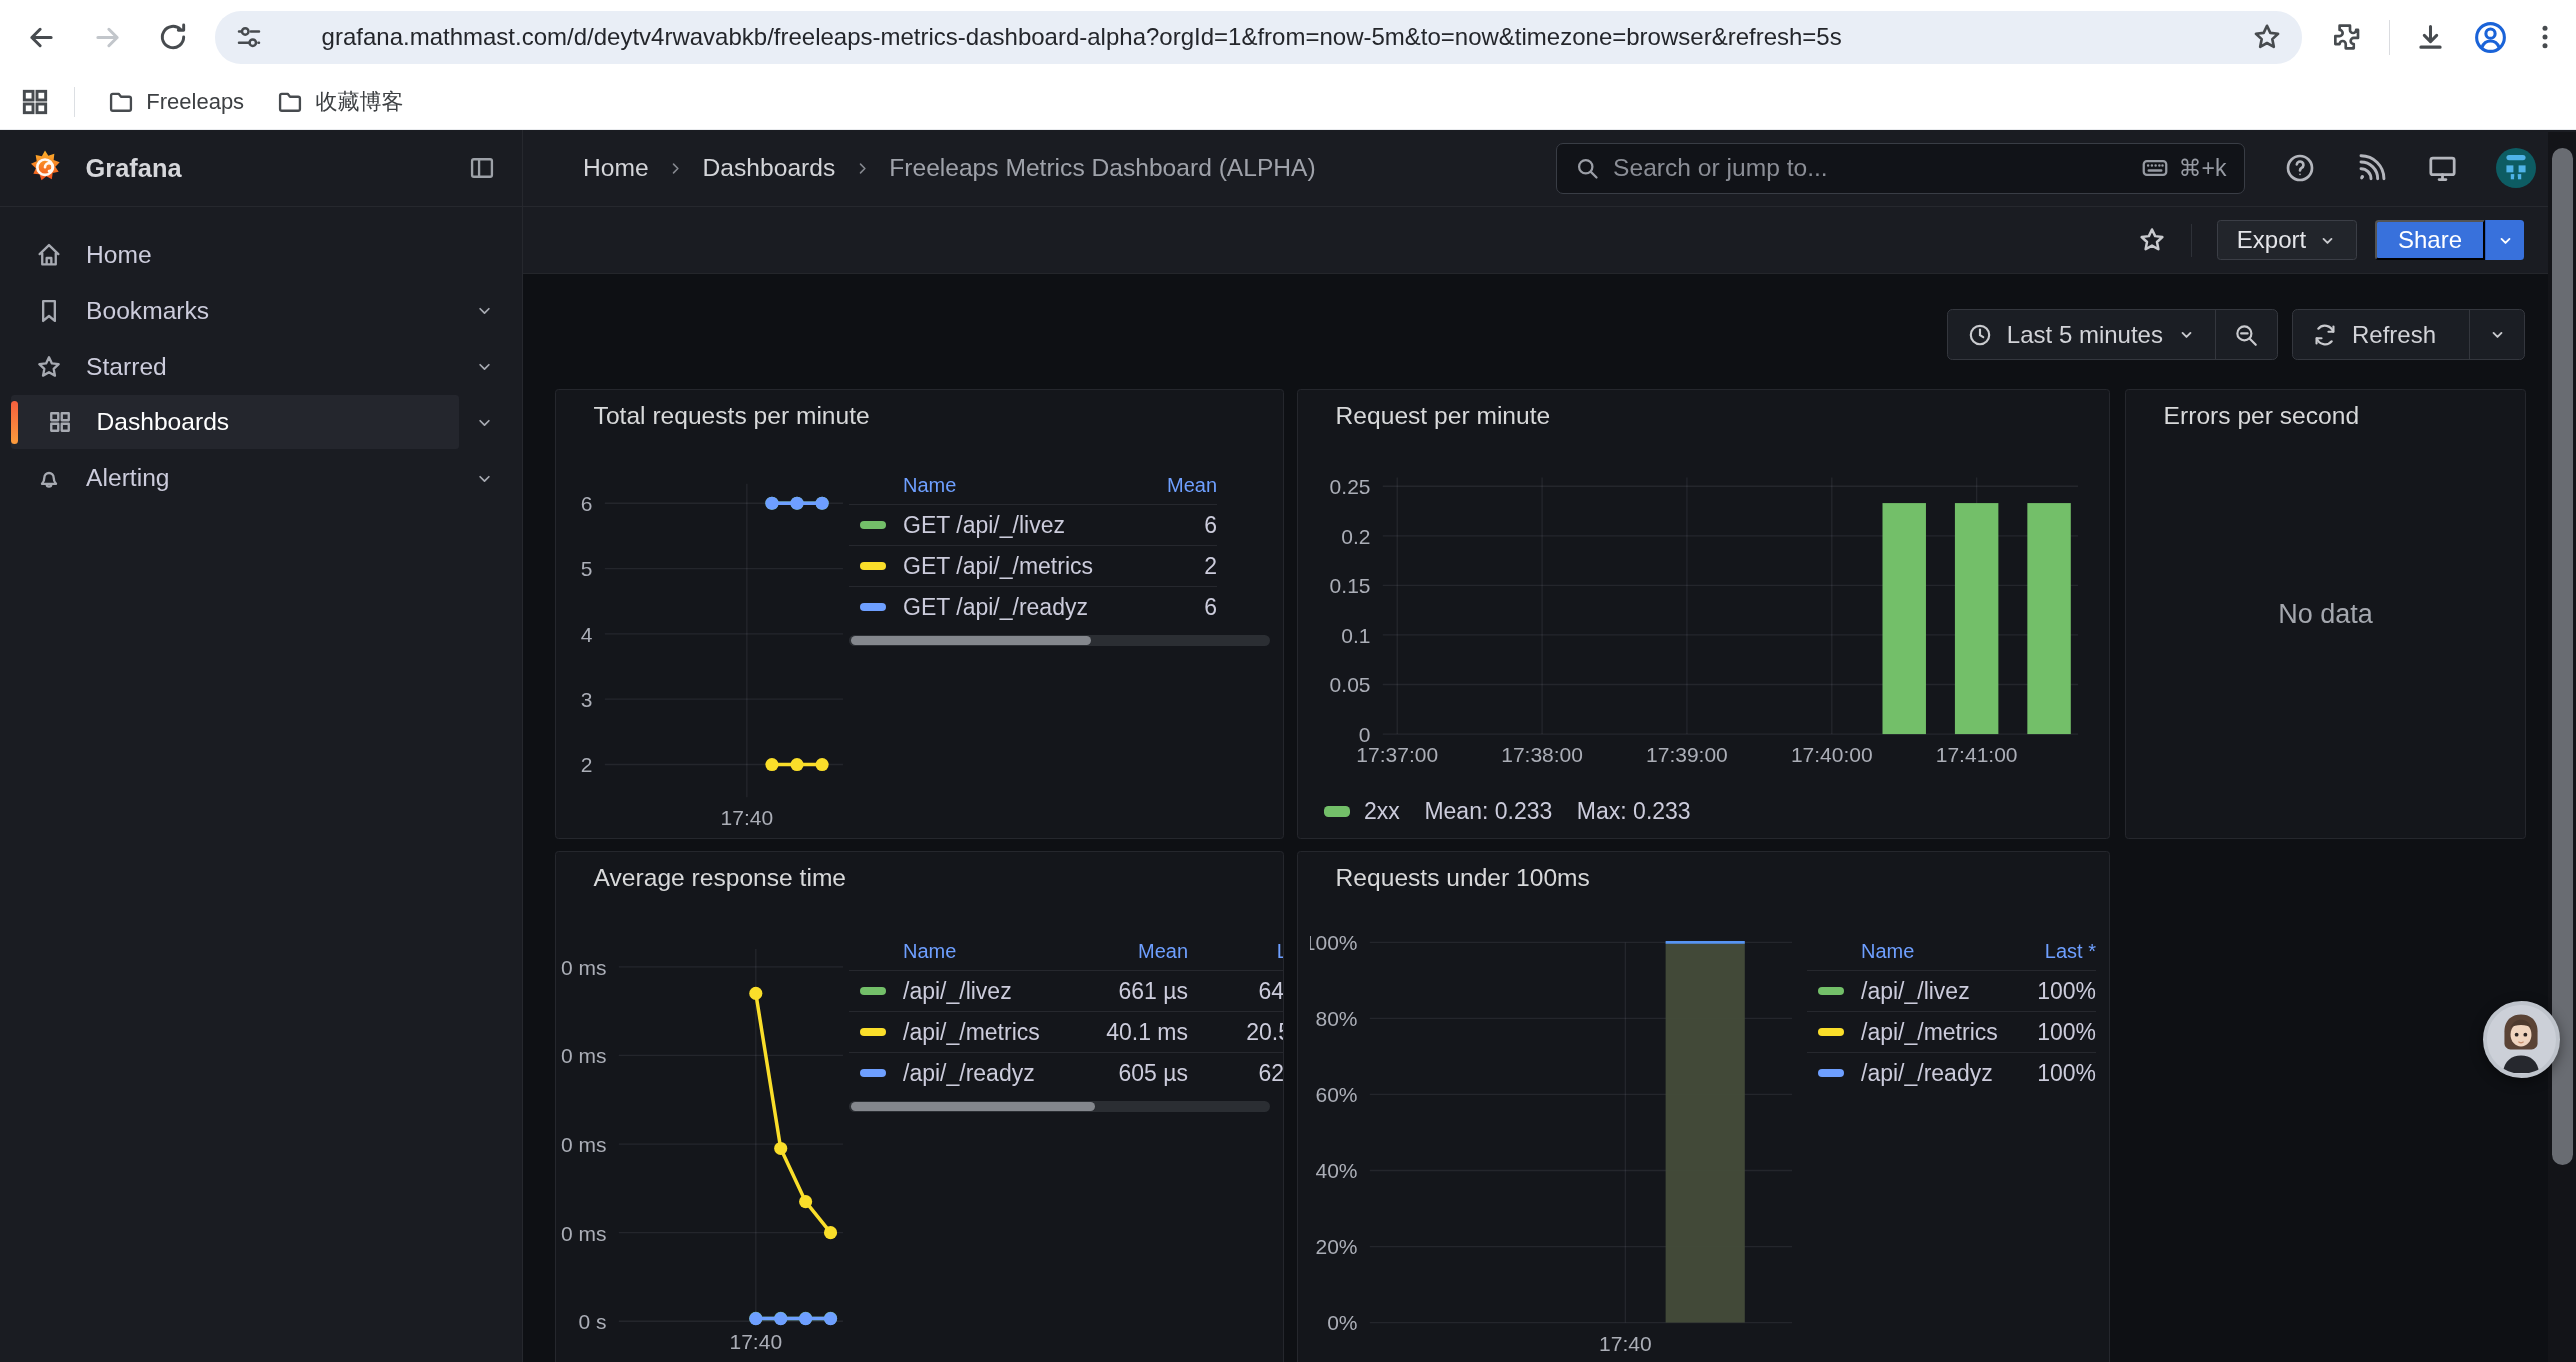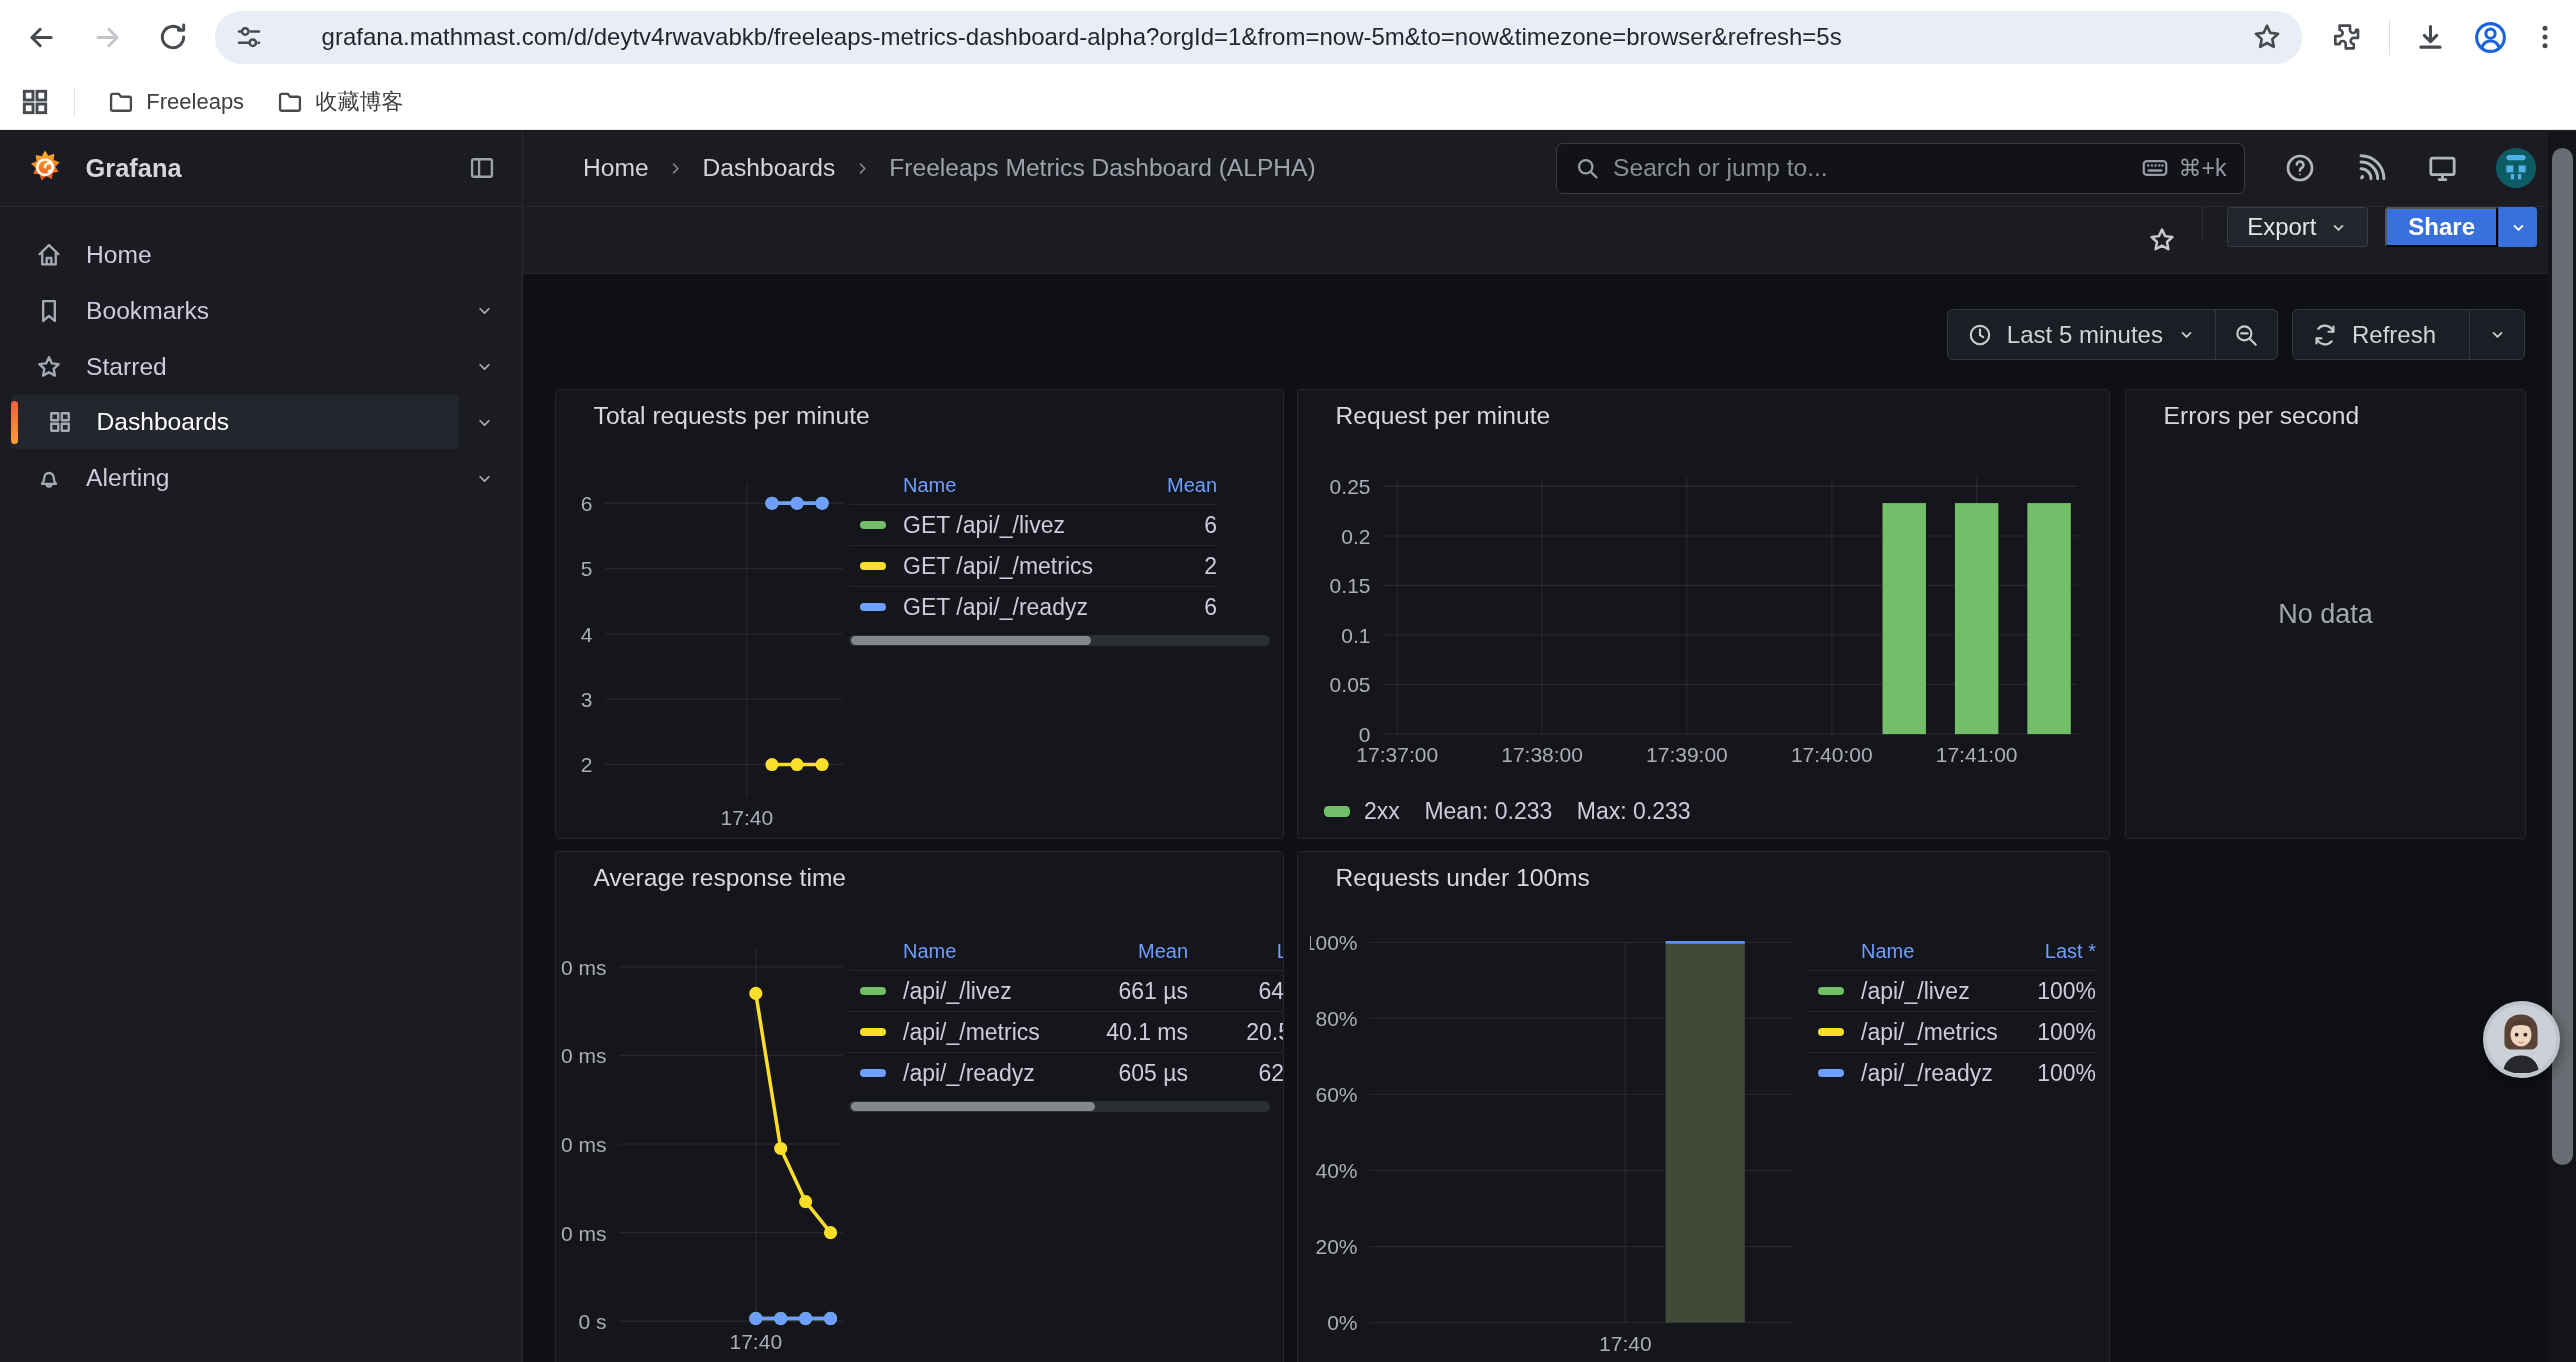--- a/index.html
+++ b/index.html
@@ -59,29 +59,29 @@
   .bc-current { font-size:24.6px; color:#9fa2aa; }
   #searchbox { margin-left:auto; width:689px; height:51px; background:#111318; border:0.9px solid #393d45;
     border-radius:7px; display:flex; align-items:center; padding:0 17.5px; }
   #searchbox .ph { font-size:24.6px; color:#8b8e96; margin-left:14px; flex:1; white-space:nowrap; }
   #search-kbd { display:flex; align-items:center; color:#969aa2; }
   #search-kbd .sc { font-size:23px; margin-left:8.8px; }
   .hd-ic { color:#b4b6bd; margin-left:39px; }
   #g-avatar { margin-left:37px; margin-right:40px; }
 
   #tool-row { height:67px; background:#1a1c22; border-bottom:0.9px solid #24262b;
-    display:flex; justify-content:flex-end; padding-right:39px; flex:none; }
+    display:flex; align-items:center; justify-content:flex-end; padding-right:52px; flex:none; }
   .tr-star { color:#c9cace; }
   .tr-div { width:0.9px; height:33px; background:#2e3138; margin:0 24.6px; }
   .btn-export { height:40px; display:flex; align-items:center; padding:0 19px; background:#22252b;
     border:0.9px solid #3b3e46; border-radius:3.5px; color:#e4e5e9; font-size:24px; }
   .btn-export .icn { margin-left:12.3px; color:#c9cace; }
   #share-group { display:flex; margin-left:17.5px; }
   .btn-share { height:40px; display:flex; align-items:center; padding:0 21px; background:#3871dc;
-    border-radius:3.5px 0 0 3.5px; color:#ffffff; font-size:24px; font-weight:700; }
+    border-radius:3.5px 0 0 3.5px; color:#ffffff; font-size:24px; font-weight:400; }
   .btn-share-dd { width:39px; height:40px; background:#3871dc; border-left:0.9px solid #2a5cbc;
     border-radius:0 3.5px 3.5px 0; display:flex; align-items:center; justify-content:center; color:#fff; }
 
   #canvas { flex:1; position:relative; background:#0e1014; overflow:hidden; }
 
   
   #timebar { position:absolute; top:35px; right:51px; display:flex; gap:14px; }
   .tb-group { display:flex; border:0.9px solid #34373e; border-radius:5.3px; background:#1b1e24; overflow:hidden; }
   .tb-seg { height:49px; display:flex; align-items:center; padding:0 19px; color:#d2d3d8; font-size:24px; }
   .tb-seg + .tb-seg { border-left:0.9px solid #34373e; }

